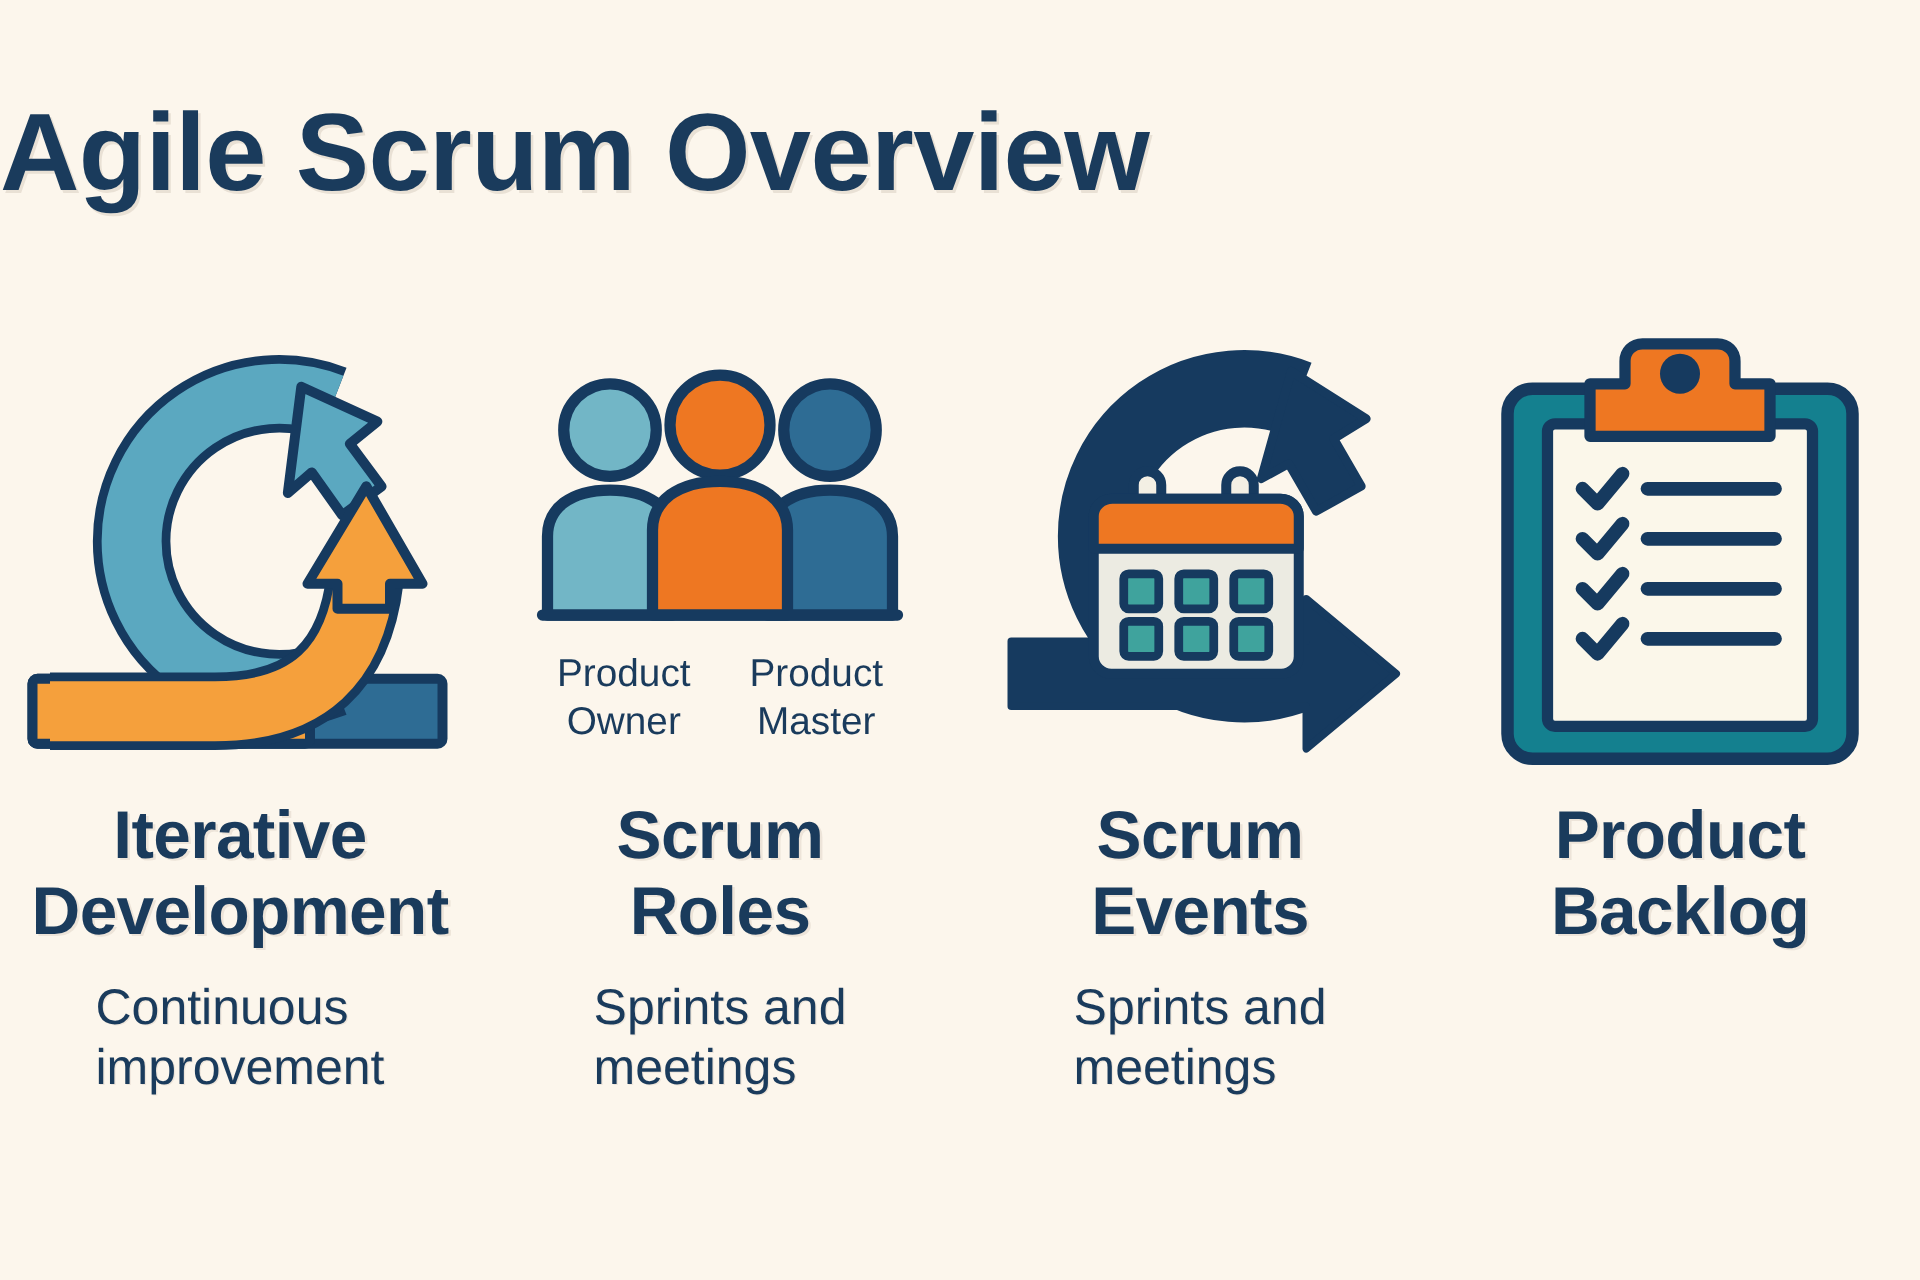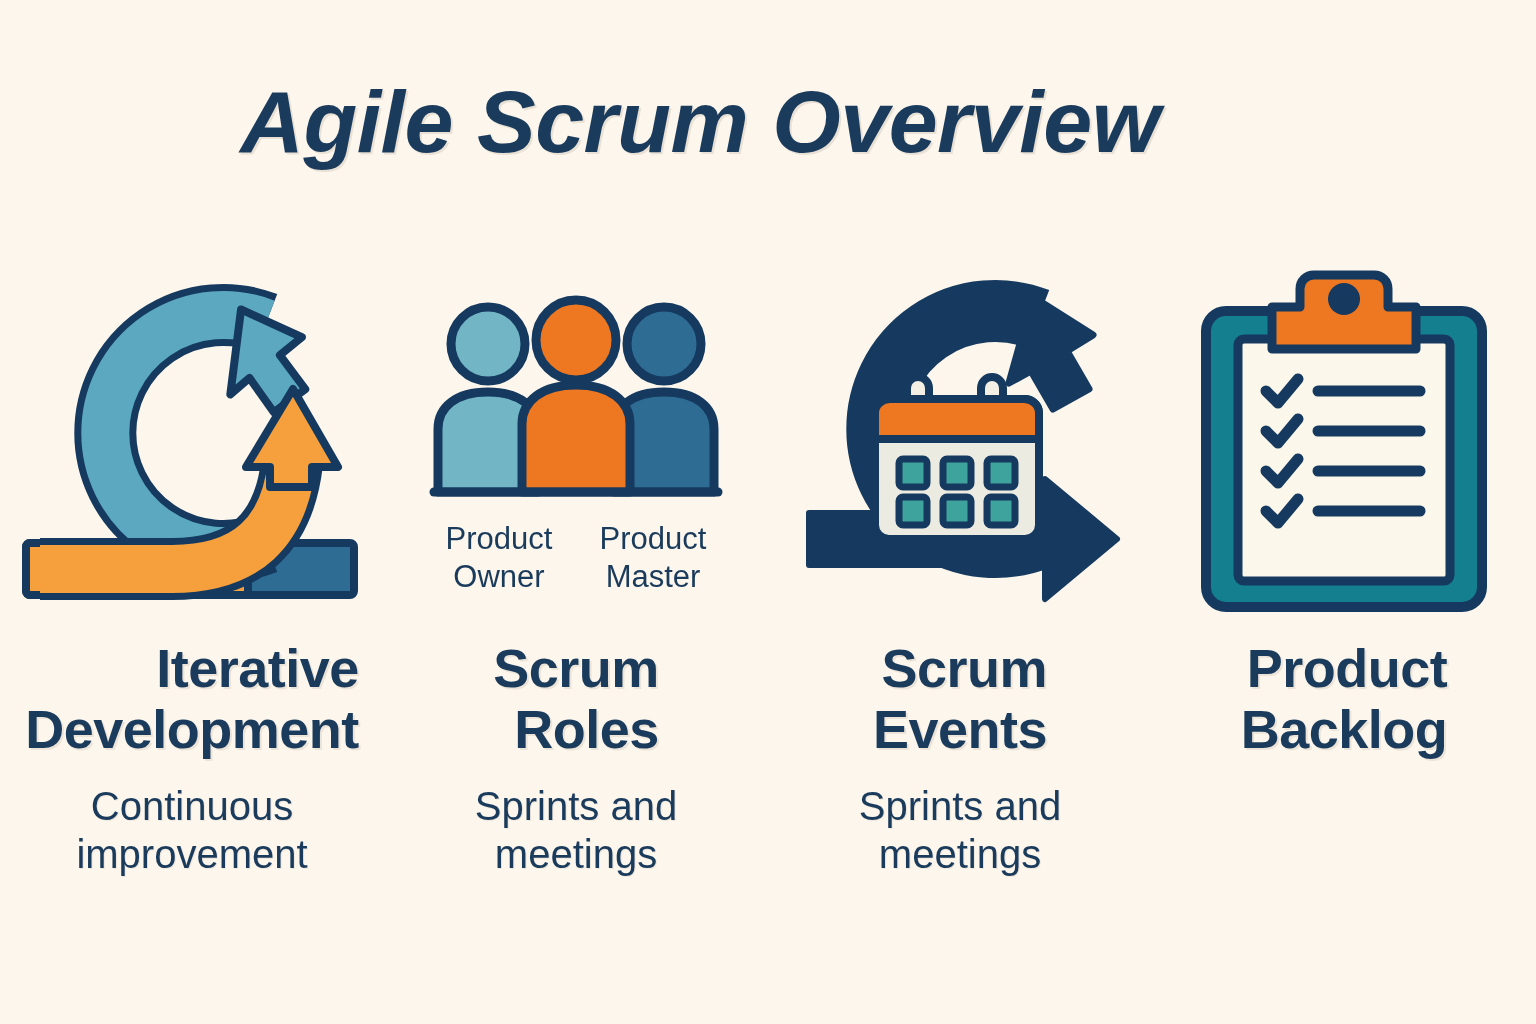--- a/index.html
+++ b/index.html
@@ -20,29 +20,28 @@
     background: #fcf6ec;
     box-sizing: border-box;
   }
 
   
   .title {
     position: absolute;
     top: 78px;
     left: 0;
     width: 1400px;
-    text-align: center;
+    text-align: left;
     font-size: 88px;
     line-height: 1.0;
     font-weight: 700;
     letter-spacing: -0.5px;
     color: #1a3b5c;
     text-shadow: 2px 2px 0 rgba(190,175,160,0.30);
     white-space: nowrap;
-    font-style: italic;
   }
 
   
   .columns {
     position: absolute;
     top: 260px;
     left: 0;
     width: 1536px;
     height: 660px;
     display: flex;
@@ -61,32 +60,32 @@
     display: flex;
     align-items: center;
     justify-content: center;
     width: 100%;
   }
   .col-heading {
     font-size: 54px;
     line-height: 1.13;
     font-weight: 700;
     color: #1a3b5c;
-    text-align: right;
+    text-align: center;
     letter-spacing: -0.5px;
     text-shadow: 2px 2px 0 rgba(190,175,160,0.25);
     white-space: pre-line;
     margin-top: 6px;
   }
   .col-sub {
     font-size: 40px;
     line-height: 1.2;
     font-weight: 400;
     color: #1a3b5c;
-    text-align: center;
+    text-align: left;
     white-space: pre-line;
     margin-top: 22px;
     text-shadow: 1px 1px 0 rgba(190,175,160,0.22);
   }
 
   
   .role-caption-row {
     display: flex;
     flex-direction: row;
     justify-content: center;

